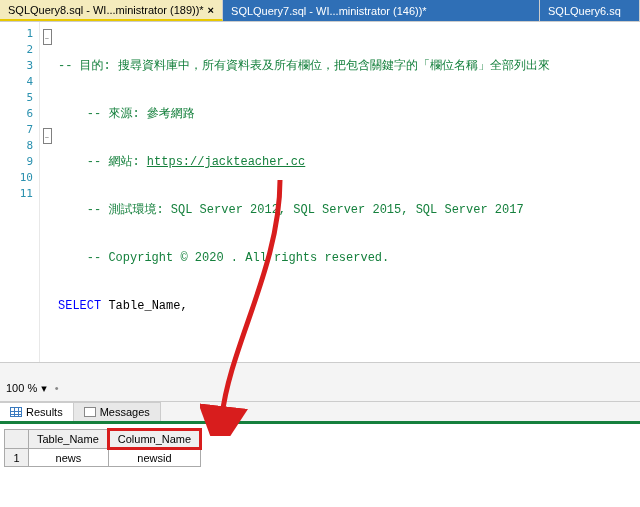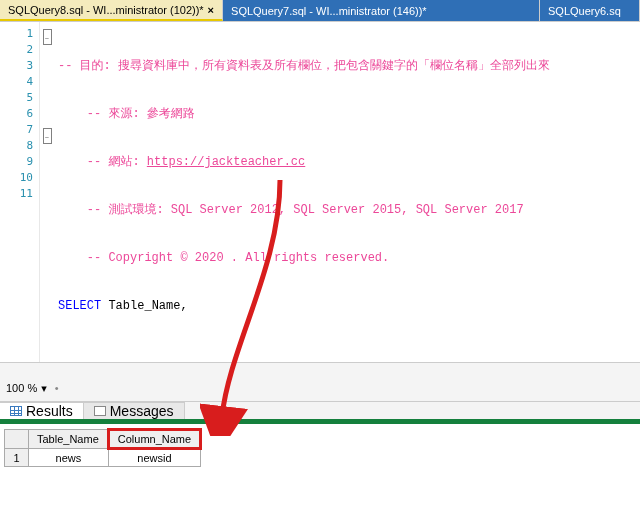--- a/index.html
+++ b/index.html
@@ -74,41 +74,41 @@
     color: #555;
   }
   .code {
     padding: 4px 4px;
     font-size: 12px;
     line-height: 16px;
     white-space: pre;
     flex: 1;
   }
   .line { height: 16px; }
-  .cmt { color: #ec4899; }
+  .cmt { color: #15803d; }
   .kw { color: #0000ff; }
   .txt { color: #000; }
   .zoom {
     font-family: "Segoe UI", sans-serif;
     font-size: 11px;
     padding: 19px 6px;
     border-top: 1px solid #ccc;
     border-bottom: 1px solid #ccc;
     display: flex;
     align-items: flex-start;
     gap: 4px;
     background: #f4f4f4;
     height: 27px;
   }
   .result-tabs {
     display: flex;
     font-family: "Segoe UI", sans-serif;
-    font-size: 14px;
+    font-size: 11px;
     background: #f4f4f4;
-    border-bottom: 5px solid #15803d;
+    border-bottom: 3px solid #15803d;
     height: 22px;
   }
   .rtab {
     padding: 3px 10px;
     border-right: 1px solid #ccc;
     display: flex;
     align-items: center;
     gap: 4px;
     background: #fff;
     border-top: 1px solid #ccc;
@@ -167,21 +167,21 @@
     border: 1px solid #888;
     background: #fff;
     position: relative;
   }
 </style>
 </head>
 <body>
 
 <div class="tabs">
   <div class="tab active">
-    <span>SQLQuery8.sql - WI...ministrator (102))*</span>
+    <span>SQLQuery8.sql - WI...ministrator (189))*</span>
     <span class="close">×</span>
   </div>
   <div class="tab inactive" style="flex:1">
     <span>SQLQuery7.sql - WI...ministrator (146))*</span>
   </div>
   <div class="tab inactive" style="width:100px">
     <span>SQLQuery6.sq</span>
   </div>
 </div>
 

